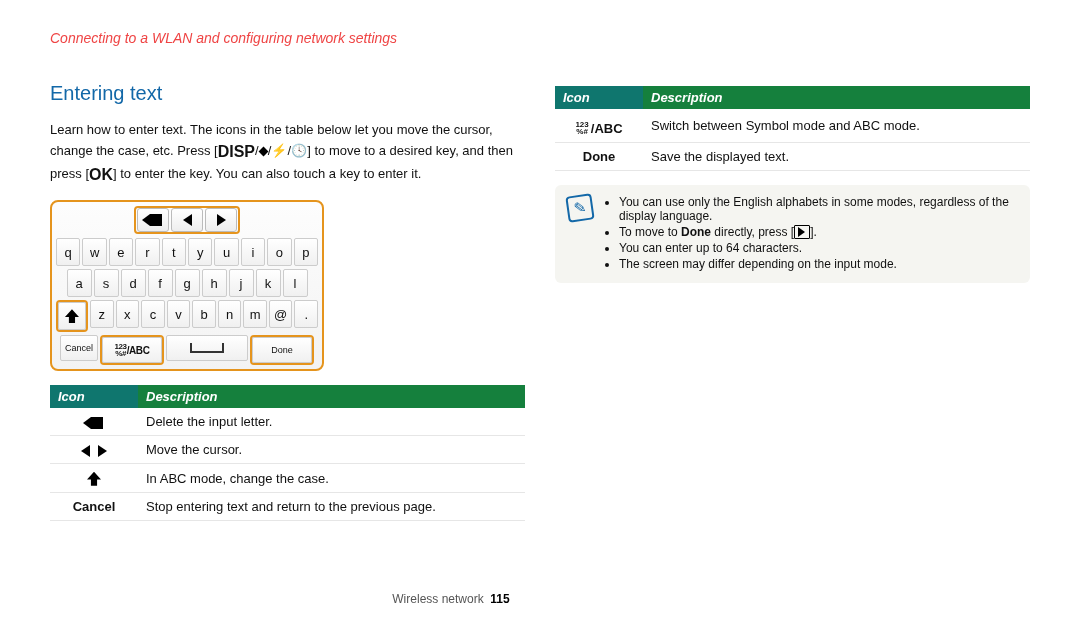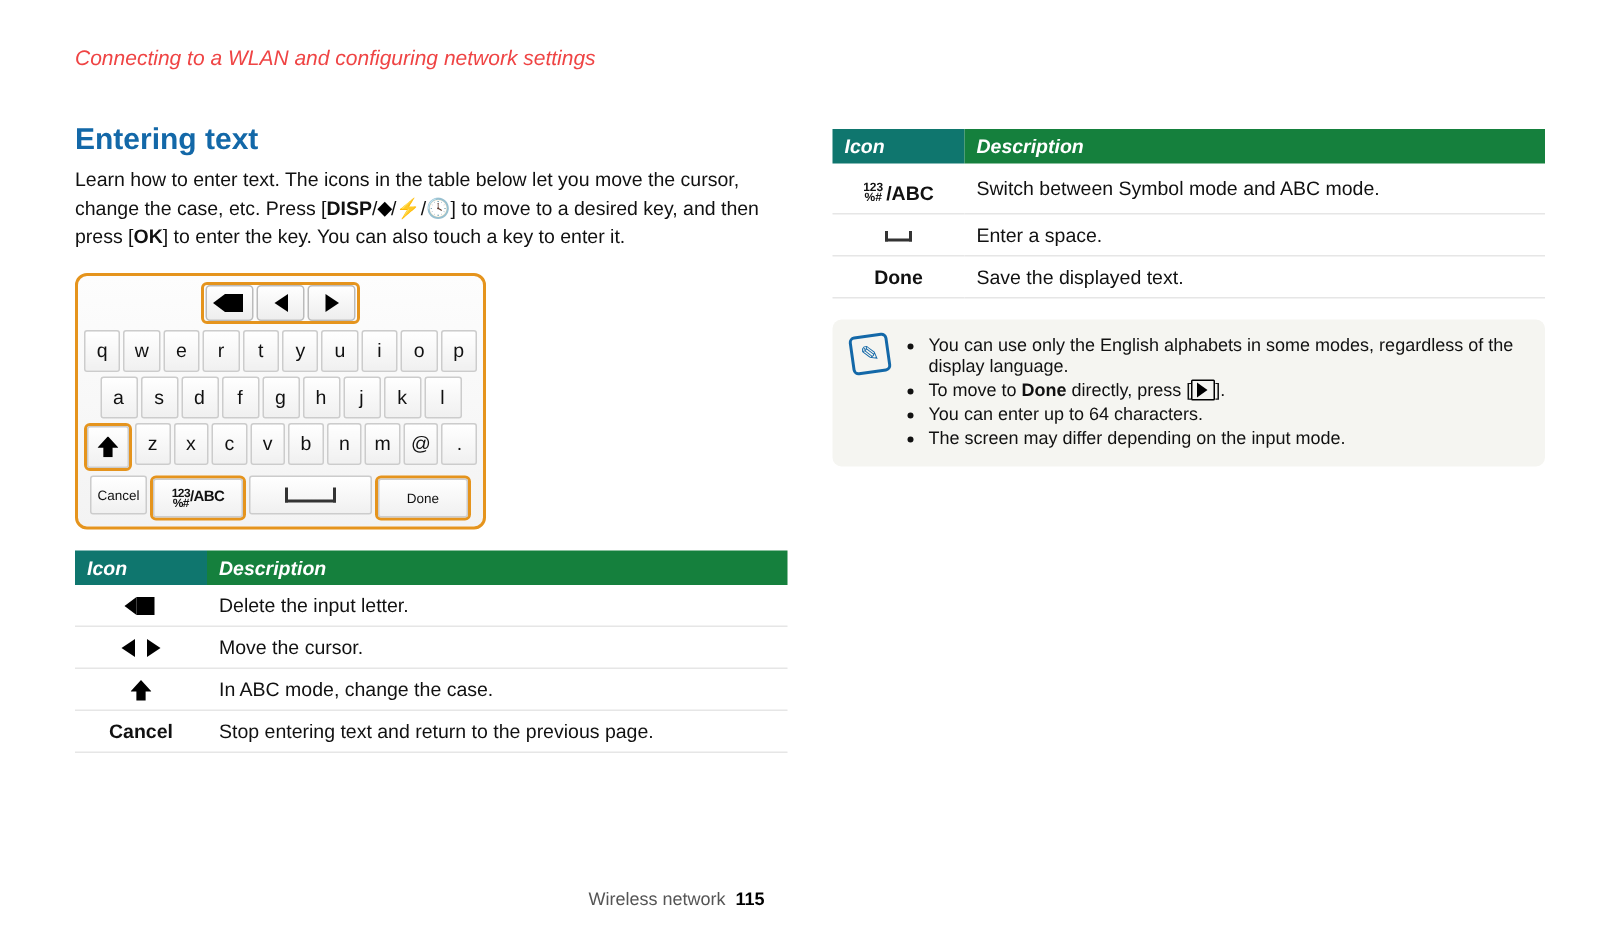--- a/index.html
+++ b/index.html
@@ -22,31 +22,31 @@
     font-size: 14px;
     margin-bottom: 36px;
   }
   .cols {
     display: flex;
     gap: 30px;
   }
   .col { flex: 1; }
   .section-title {
     color: #1368a8;
-    font-weight: bold;
+    font-weight: normal;
     font-size: 20px;
-    margin-bottom: 6px;
+    margin-bottom: 16px;
   }
   .bodytext {
     line-height: 1.45;
   }
   .ctrl-label {
     font-family: Arial, sans-serif;
     font-weight: bold;
-    font-size: 13px;
+    font-size: 16px;
     display: inline-block;
     vertical-align: middle;
   }
 
   
   .kbd-outer {
     border: 2px solid #e5941d;
     border-radius: 8px;
     width: 262px;
     padding: 4px;
@@ -331,24 +331,20 @@
         <tr>
           <td class="iconcell">
             <span class="mode-abc-cell">
               <span class="mode-sym"><span>123</span><br><span>%#</span></span>
                   <span>/ABC</span>
             </span>
           </td>
           <td>Switch between Symbol mode and ABC mode.</td>
         </tr>
         <tr>
-          <td class="iconcell"><span class="spacebar-icon-sm"></span></td>
-          <td>Enter a space.</td>
-        </tr>
-        <tr>
           <td class="iconcell">Done</td>
           <td>Save the displayed text.</td>
         </tr>
       </tbody>
         </table>
 
       <div class="note">
         <div class="note-ico">✎</div>
         <ul>
           <li>You can use only the English alphabets in some modes, regardless of the display language.</li>

